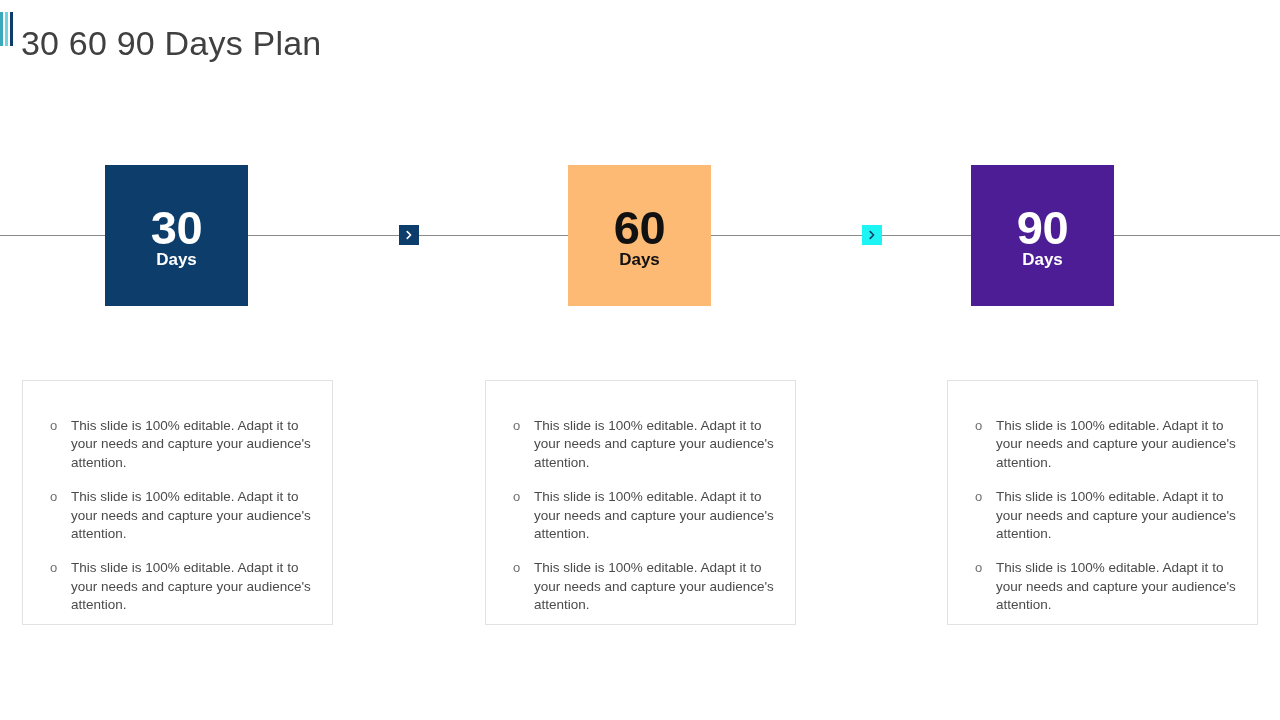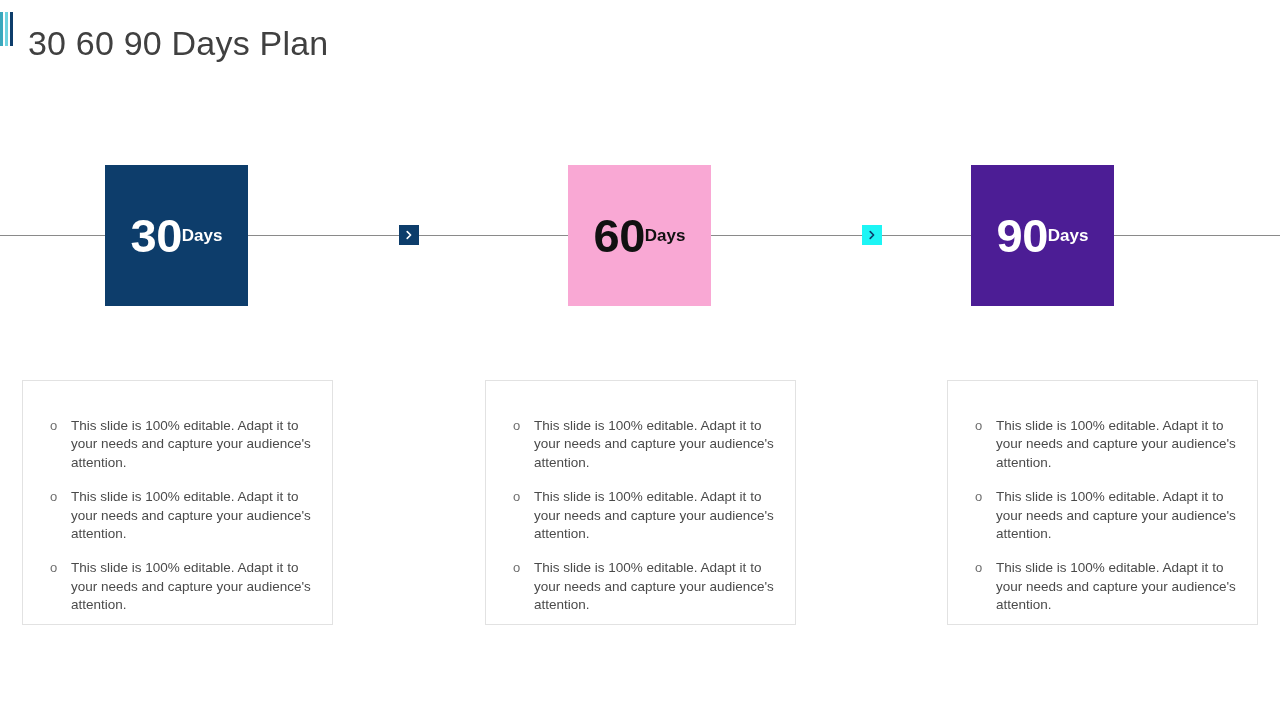--- a/index.html
+++ b/index.html
@@ -30,21 +30,21 @@
   }
   .title-accent .stripe { height: 100%; }
   .title-accent .s1 { width: 3px; background: #3aa8bd; }
   .title-accent .s2 { width: 2px; background: #ffffff; }
   .title-accent .s3 { width: 3px; background: #6fd3e0; }
   .title-accent .s4 { width: 2px; background: #ffffff; }
   .title-accent .s5 { width: 3px; background: #0d3d6b; }
 
   .page-title {
     position: absolute;
-    left: 28px;
+    left: 21px;
     top: 24px;
     font-size: 34px;
     font-weight: 400;
     color: #404040;
     letter-spacing: 0.2px;
     white-space: nowrap;
     font-family: "Liberation Sans", sans-serif;
   }
 
   
@@ -56,26 +56,26 @@
     height: 1px;
     background: #8a8a8a;
   }
 
   .milestone {
     position: absolute;
     top: 165px;
     width: 143px;
     height: 141px;
     display: flex;
-    flex-direction: row;
+    flex-direction: column;
     align-items: center;
     justify-content: center;
   }
   .milestone.m1 { left: 105px;  background: #0d3d6b; }
-  .milestone.m2 { left: 568px;  background: #f9a8d4; }
+  .milestone.m2 { left: 568px;  background: #fdba74; }
   .milestone.m3 { left: 971px; background: #4c1d95; text-align: right; }
 
   .milestone .num {
     font-size: 47px;
     font-weight: bold;
     line-height: 1;
     letter-spacing: -0.5px;
   }
   .milestone .lbl {
     font-size: 17px;

